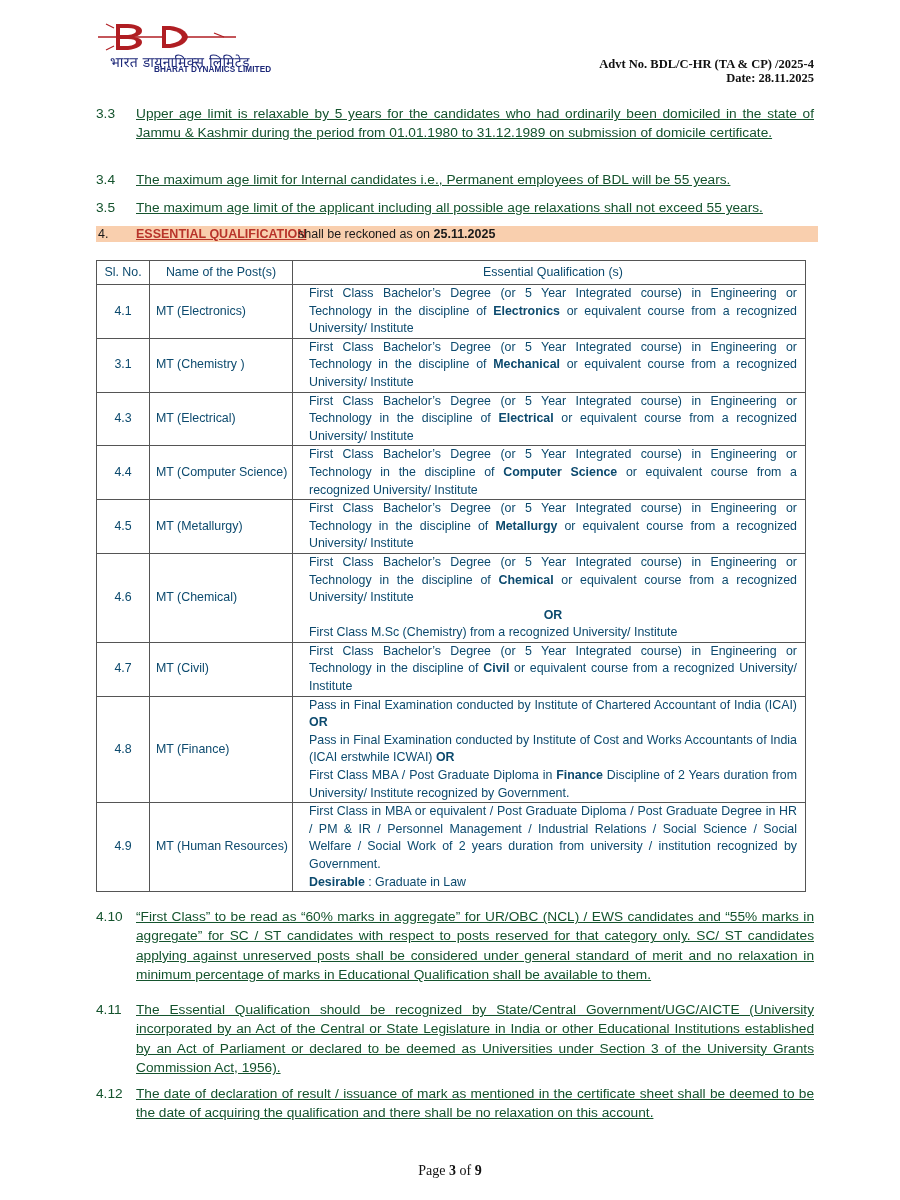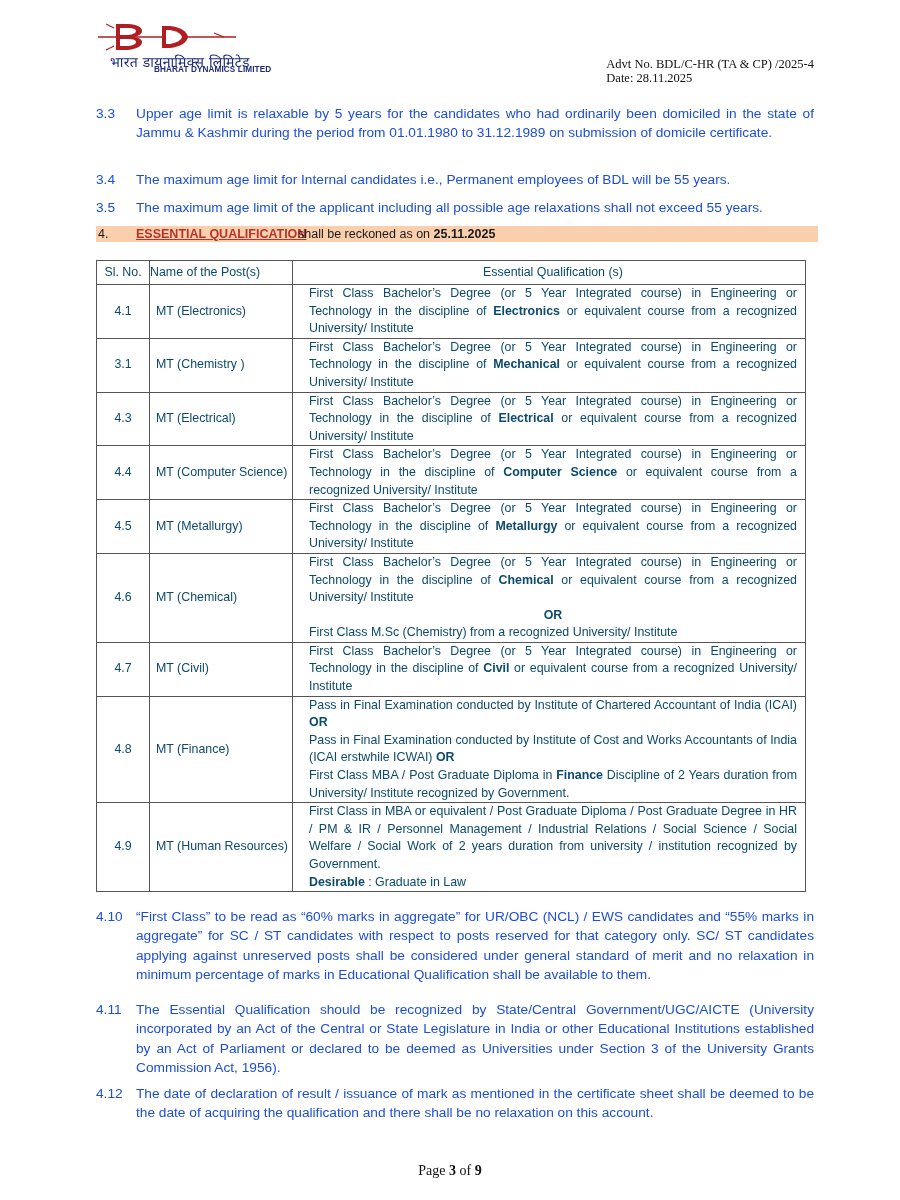--- a/index.html
+++ b/index.html
@@ -20,32 +20,32 @@
     font-size: 14px; color: #1f2a7a; font-family: "DejaVu Sans", sans-serif;
     letter-spacing: 0.3px; white-space: nowrap;
   }
   .logo .eng {
     position: absolute; left: 14px; top: 45px;
     font-size: 8.2px; font-weight: bold; color: #1f2a7a; white-space: nowrap;
     letter-spacing: 0.1px;
     margin-left: 44px;
   }
   .adv {
-    position: absolute; right: 86px; top: 57px; 
-    font-family: "Liberation Serif", serif; font-weight: normal;
+    position: absolute; right: 86px; top: 57px; text-align: right;
+    font-family: "Liberation Serif", serif; font-weight: bold;
     font-size: 12.5px; line-height: 14px; color: #111;
   }
   
   .para {
     position: absolute; left: 96px; width: 718px;
-    font-size: 13.7px; line-height: 19.4px; color: #1d4ed8;
+    font-size: 13.7px; line-height: 19.4px; color: #14532d;
     font-family: "Liberation Sans", sans-serif;
   }
   .para .num { position: absolute; left: 0; top: 0; }
-  .para .txt { margin-left: 40px; text-align: justify; }
+  .para .txt { margin-left: 40px; text-align: justify; text-decoration: underline; }
   .section4 {
     position: absolute; left: 96px; top: 226px; width: 722px; height: 16px;
     background: #f9cfae;
     font-size: 12.5px; line-height: 16px;
   }
   .section4 .num { position: absolute; left: 2px; top: 0; }
   .section4 .ttl {
     position: absolute; left: 40px; top: 0;
     color: #b8342a; font-weight: bold; text-decoration: underline;
   }
@@ -119,21 +119,21 @@
 <div class="section4">
   <span class="num">4.</span>
   <span class="ttl">ESSENTIAL QUALIFICATION</span>
   <span class="rest"><span>shall be reckoned as on</span> <b>25.11.2025</b></span>
 </div>
 
 <table class="qtable">
   <thead>
     <tr>
       <th class="c1">Sl. No.</th>
-      <th class="c2" style="padding-left:0;">Name of the Post(s)</th>
+      <th class="c2" style="text-align:center;padding-left:0;">Name of the Post(s)</th>
       <th class="c3" style="text-align:center;">Essential Qualification (s)</th>
     </tr>
   </thead>
   <tbody>
     <tr>
       <td class="c1">4.1</td>
       <td class="c2">MT (Electronics)</td>
       <td class="c3"><span>First Class Bachelor’s Degree (or 5 Year Integrated course) in Engineering or Technology in the discipline of </span><b>Electronics</b><span> or equivalent course from a recognized University/ Institute</span></td>
     </tr>
     <tr>

